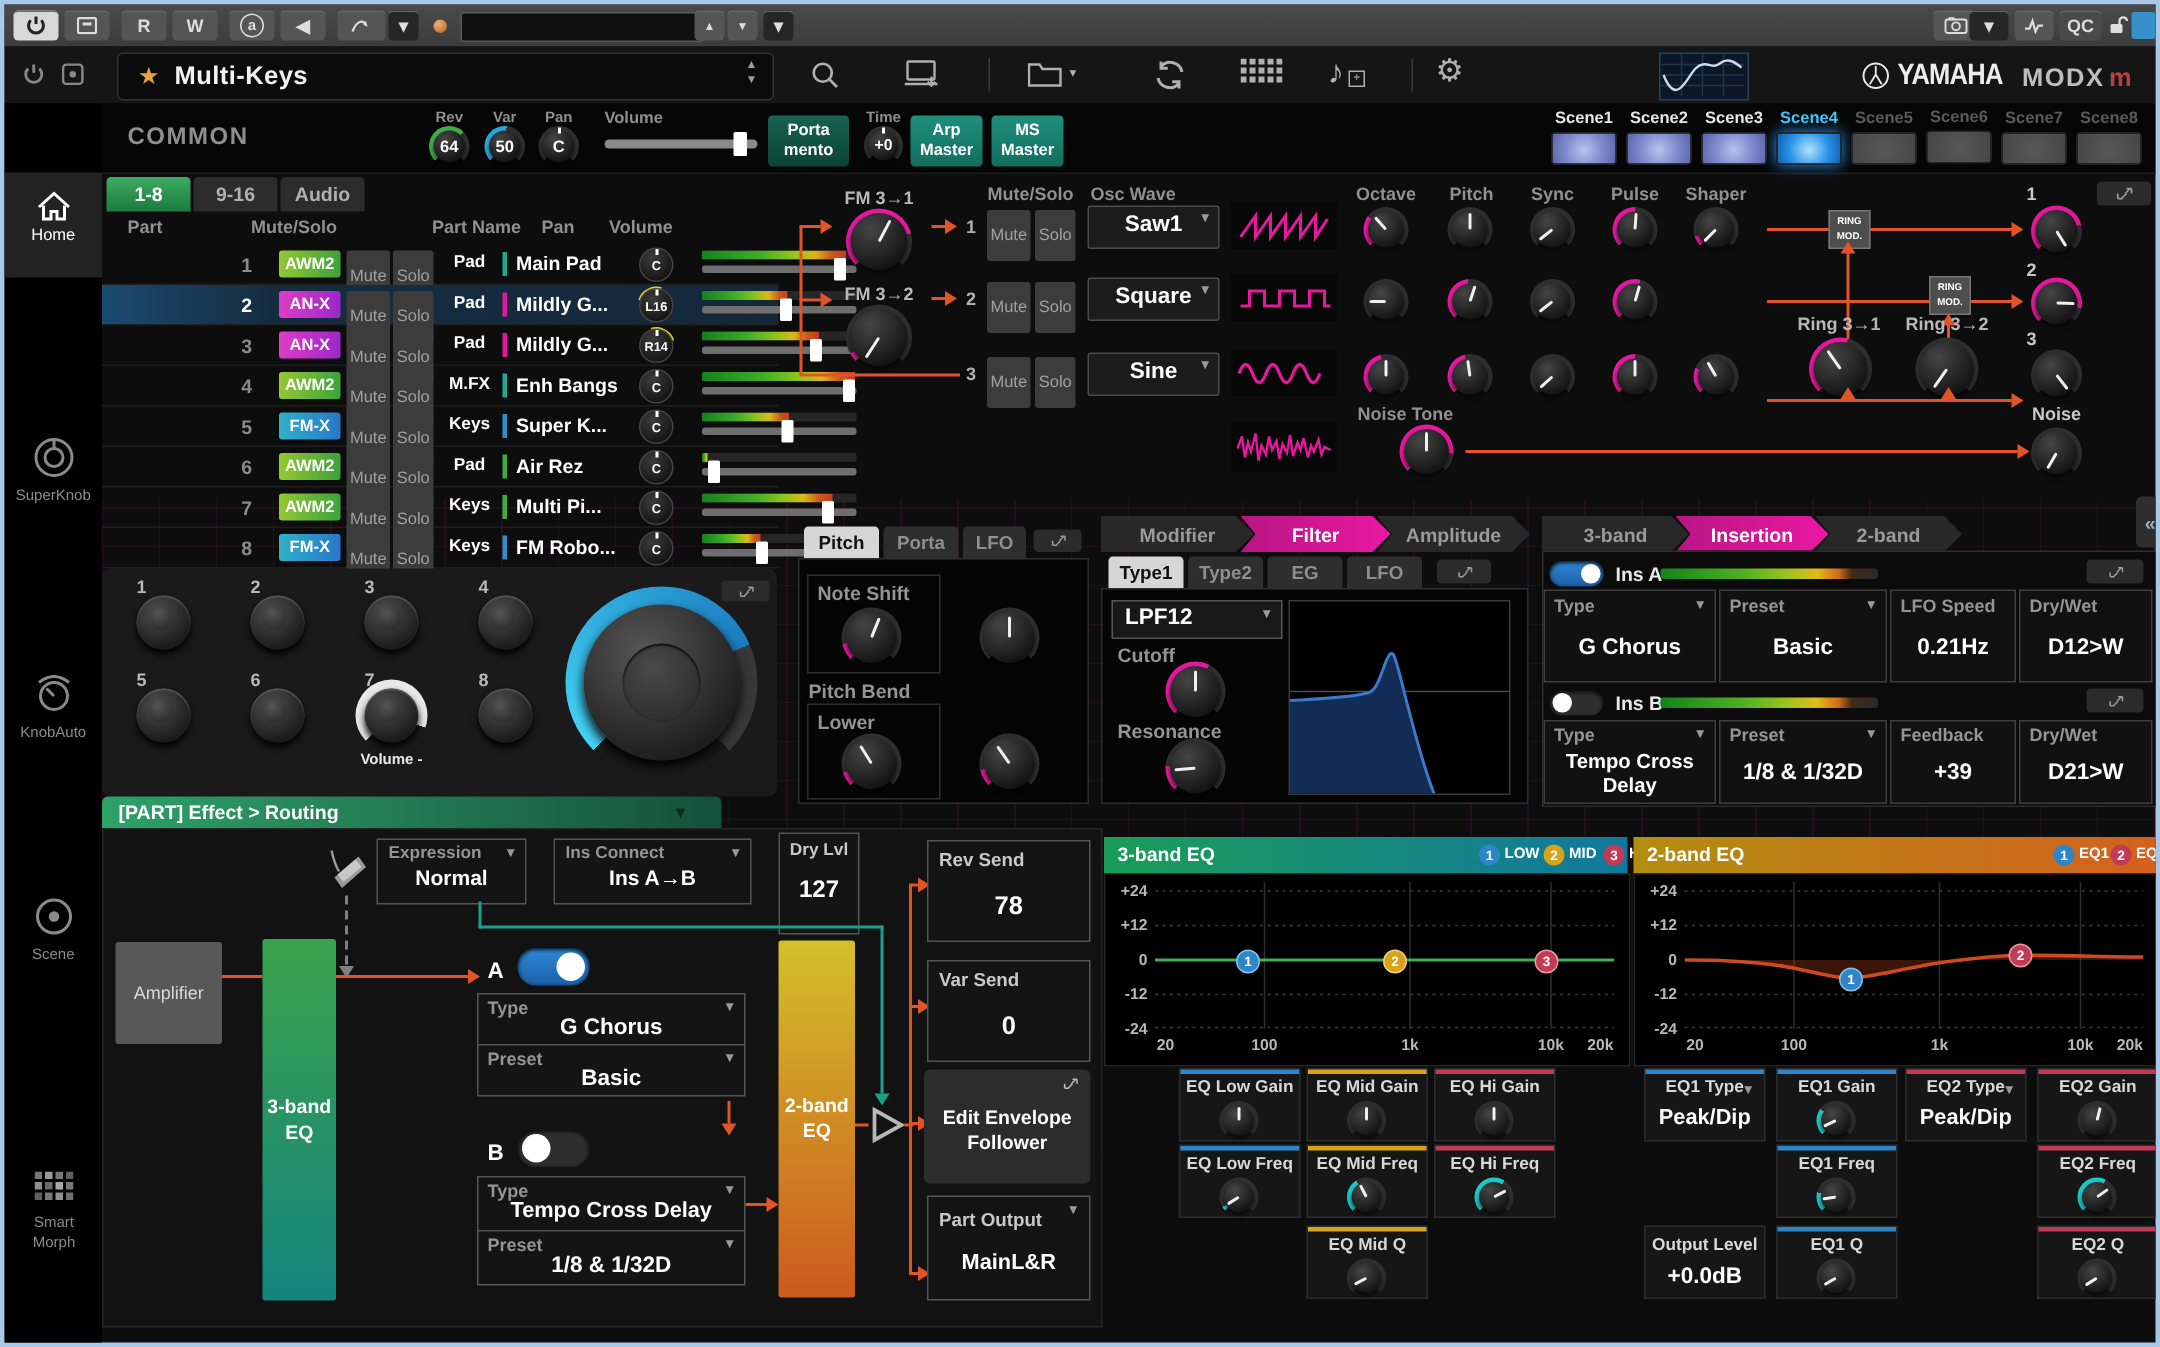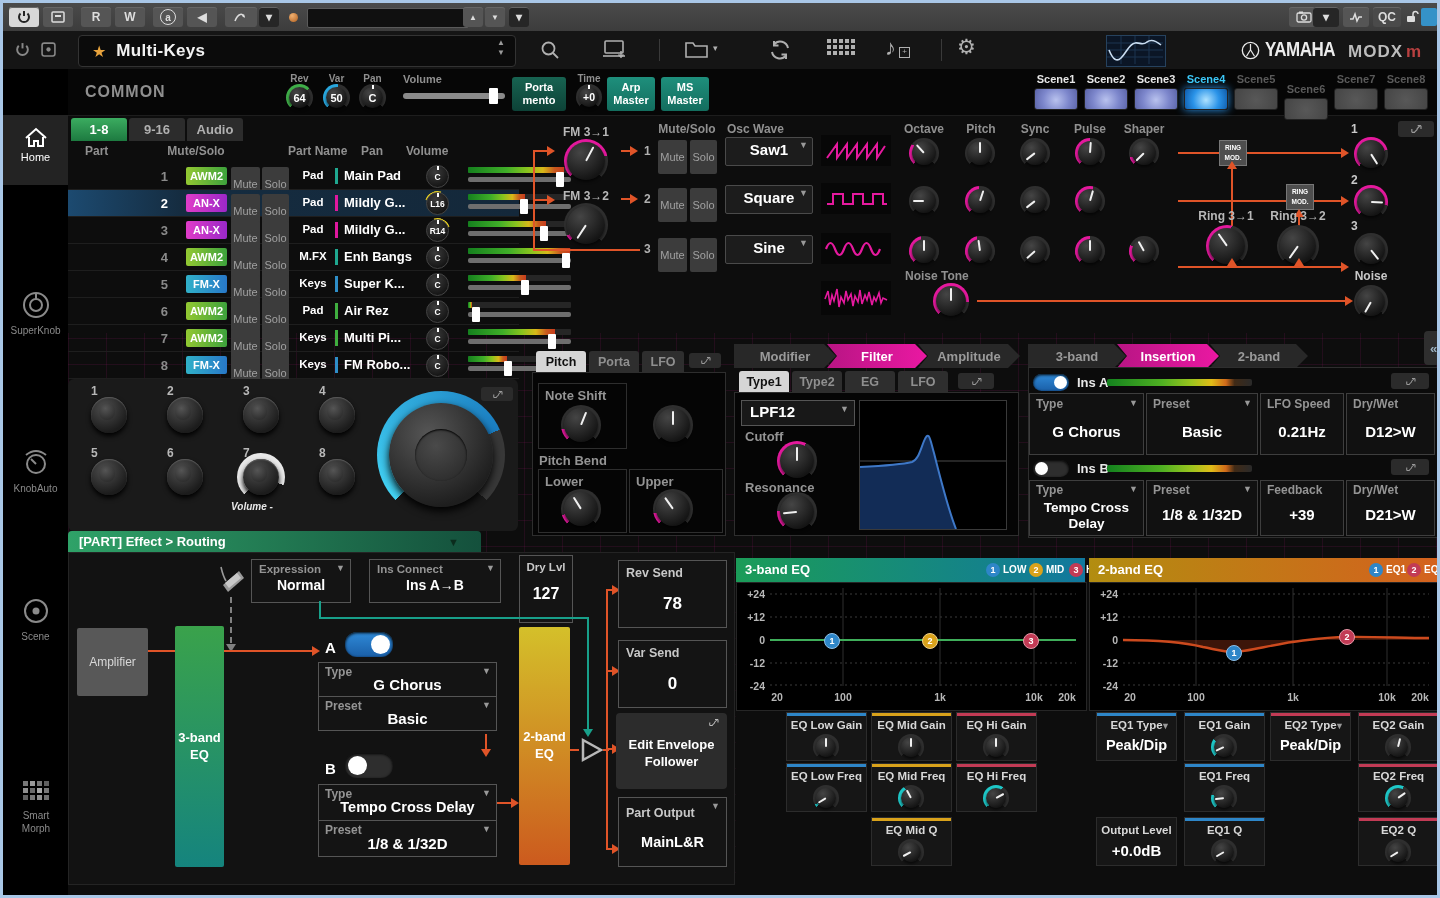--- a/index.html
+++ b/index.html
@@ -284,21 +284,21 @@
         <div class="pad"></div>
       </div>
     <div class="scene" id="scene3" style="left:1181px;top:4px;" data-state="active">
         <div class="lbl">Scene4</div>
         <div class="pad"></div>
       </div>
     <div class="scene" id="scene4" style="left:1231px;top:4px;" data-state="off">
         <div class="lbl">Scene5</div>
         <div class="pad"></div>
       </div>
-    <div class="scene" id="scene5" style="left:1281px;top:14px;" data-state="off">
+    <div class="scene" id="scene5" style="left:1281px;top:3px;" data-state="off">
         <div class="lbl">Scene6</div>
         <div class="pad"></div>
       </div>
     <div class="scene" id="scene6" style="left:1331px;top:4px;" data-state="off">
         <div class="lbl">Scene7</div>
         <div class="pad"></div>
       </div>
     <div class="scene" id="scene7" style="left:1381px;top:4px;" data-state="off">
         <div class="lbl">Scene8</div>
         <div class="pad"></div>
@@ -657,21 +657,21 @@
   <div class="dknob" style="left:316px;top:394px;width:36px;height:36px;"></div>
   <div class="phead" style="left:88px;top:443px;color:#b8b8b8;">5</div>
   <div class="phead" style="left:164px;top:443px;color:#b8b8b8;">6</div>
   <div class="phead" style="left:240px;top:443px;color:#b8b8b8;">7</div>
   <div class="phead" style="left:316px;top:443px;color:#b8b8b8;">8</div>
   <div class="dknob" style="left:88px;top:456px;width:36px;height:36px;"></div>
   <div class="dknob" style="left:164px;top:456px;width:36px;height:36px;"></div>
   <div class="abs" style="left:234px;top:450px;width:48px;height:48px;border-radius:50%;background:conic-gradient(from 225deg,#e8e8e8 0 68%,transparent 68%);"></div>
   <div class="dknob" style="left:240px;top:456px;width:36px;height:36px;"></div>
   <div class="dknob" style="left:316px;top:456px;width:36px;height:36px;"></div>
-  <div class="abs" style="left:228px;top:498px;width:60px;color:#e8e8e8;font-size:10px;font-weight:bold;text-align:left;font-style:italic;">Volume -</div>
+  <div class="abs" style="left:228px;top:498px;width:60px;color:#e8e8e8;font-size:10px;font-weight:bold;text-align:center;">Volume -</div>
 
   <div class="abs" style="left:374px;top:388px;width:128px;height:128px;border-radius:50%;background:conic-gradient(from 225deg,#45d8f8 0%,#1a7cc0 56%,#383838 56% 75%,transparent 75%);"></div>
   <div class="abs" style="left:386px;top:400px;width:104px;height:104px;border-radius:50%;background:radial-gradient(circle at 38% 30%,#565656,#1e1e1e 75%);box-shadow:0 4px 8px #000;"></div>
   <div class="abs" style="left:412px;top:426px;width:52px;height:52px;border-radius:50%;background:radial-gradient(circle at 40% 32%,#4a4a4a,#262626);box-shadow:inset 0 1px 2px #000;"></div>
   <div class="expandbtn" style="left:478px;top:384px;width:32px;height:14px;">
       <svg width="13" height="9" viewBox="0 0 16 12">
         <path d="M6 10 10 6M3 10h4M3 10V6M13 2 9 6M10 2h4M14 2v4" stroke="#999" stroke-width="1.4" fill="none"></path>
       </svg>
     </div>
 
@@ -687,23 +687,20 @@
   <div class="panel-box" style="left:535px;top:380px;width:87px;height:64px;background:transparent;border-color:#2e2e2e;">
       <div class="flabel" style="margin:4px 0 0 6px;font-size:13px;">Note Shift</div>
     </div>
   <div class="knob" style="left:558px;top:402px;width:40px;height:40px;--ac:#e5199e;--arc:12;--a:22deg;"></div>
   <div class="knob" style="left:650px;top:402px;width:40px;height:40px;--arc:0;--a:0deg;"></div>
   <div class="flabel" style="position:absolute;left:536px;top:450px;font-size:13px;">Pitch Bend</div>
   <div class="panel-box" style="left:535px;top:466px;width:87px;height:62px;background:transparent;border-color:#2e2e2e;">
       <div class="flabel" style="margin:4px 0 0 6px;font-size:13px;">Lower</div>
     </div>
   <div class="knob" style="left:558px;top:486px;width:40px;height:40px;--ac:#e5199e;--arc:10;--a:-32deg;"></div>
-  <div class="panel-box" style="left:626px;top:466px;width:92px;height:62px;background:transparent;border-color:#2e2e2e;">
-      <div class="flabel" style="margin:4px 0 0 6px;font-size:13px;">Upper</div>
-    </div>
   <div class="knob" style="left:650px;top:486px;width:40px;height:40px;--ac:#e5199e;--arc:12;--a:-35deg;"></div>
 
   <div class="arrtab first tab-dark" style="left:731px;top:341px;width:102px;">Modifier</div>
   <div class="arrtab mag" style="left:824px;top:341px;width:100px;">Filter</div>
   <div class="arrtab tab-dark" style="left:915px;top:341px;width:102px;">Amplitude</div>
   <div class="subtab act" style="left:736px;top:368px;width:50px;">Type1</div>
   <div class="subtab" style="left:789px;top:368px;width:50px;">Type2</div>
   <div class="subtab" style="left:842px;top:368px;width:50px;">EG</div>
   <div class="subtab" style="left:895px;top:368px;width:50px;">LFO</div>
   <div class="expandbtn" style="left:955px;top:370px;width:36px;height:16px;">

